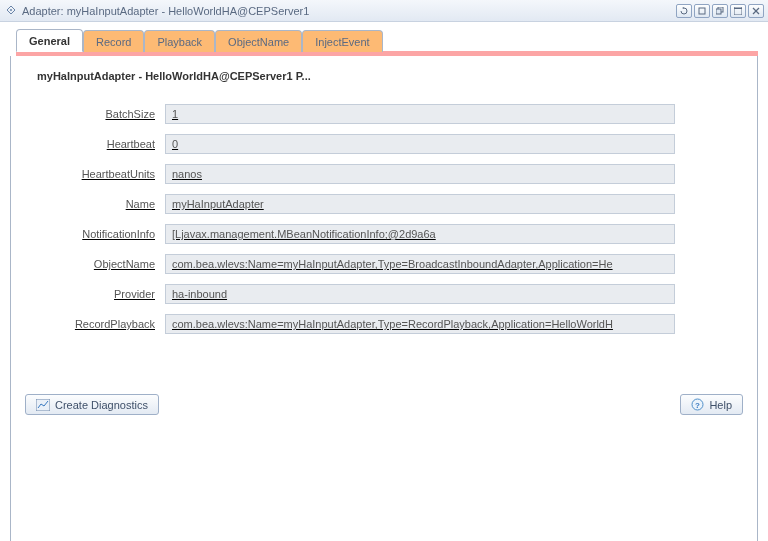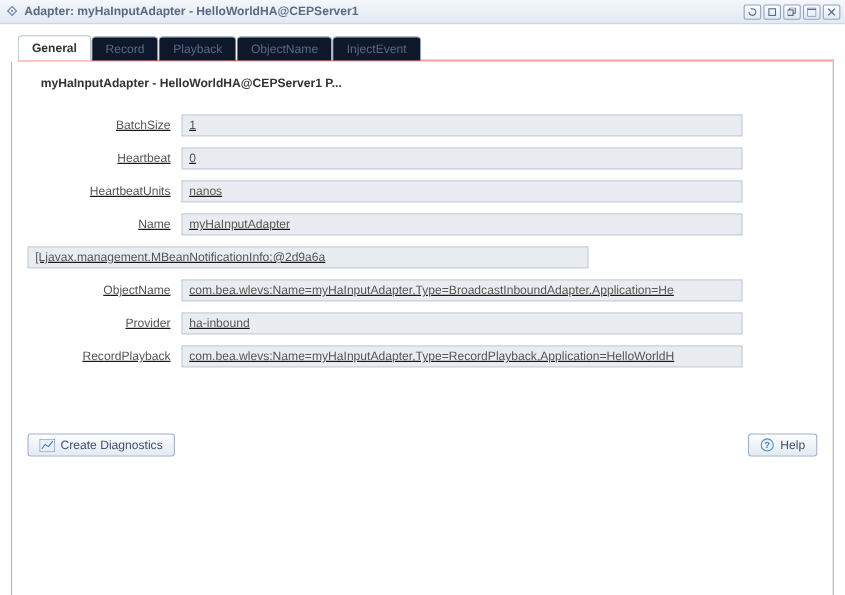--- a/index.html
+++ b/index.html
@@ -20,21 +20,21 @@
     align-items: center;
     padding: 0 4px;
   }
   .titlebar-icon {
     width: 14px; height: 14px;
     margin-right: 4px;
     display: inline-flex;
     align-items: center; justify-content: center;
   }
   .titlebar-title {
-    font-weight: bold;
+    font-weight: normal;
     color: #5a6a82;
     flex: 1;
     white-space: nowrap; overflow: hidden;
   }
   .titlebar-buttons {
     display: flex;
     gap: 2px;
   }
   .win-btn {
     width: 16px; height: 14px;
@@ -47,29 +47,29 @@
     font-size: 9px;
     line-height: 1;
     cursor: pointer;
   }
   .content {
     padding: 8px 10px 10px 10px;
   }
   .tabs {
     display: flex;
     align-items: flex-end;
-    border-bottom: 2px solid #fca5a5;
+    border-bottom: 5px solid #fca5a5;
     height: 26px;
     margin-left: 6px;
   }
   .tab {
     padding: 5px 12px 4px 12px;
     border: 1px solid #aab6c8;
     border-bottom: none;
-    background: #0f172a;
+    background: #fdba74;
     color: #5a6a82;
     margin-right: 0;
     border-top-left-radius: 4px;
     border-top-right-radius: 4px;
     position: relative;
     top: 1px;
     cursor: pointer;
   }
   .tab.active {
     background: #fff;
@@ -206,20 +206,21 @@
     </div>
     <div class="form-row">
       <div class="form-label">HeartbeatUnits</div>
       <div class="form-input">nanos</div>
     </div>
     <div class="form-row">
       <div class="form-label">Name</div>
       <div class="form-input">myHaInputAdapter</div>
     </div>
     <div class="form-row">
+      <div class="form-label">NotificationInfo</div>
       <div class="form-input">[Ljavax.management.MBeanNotificationInfo;@2d9a6a</div>
     </div>
     <div class="form-row">
       <div class="form-label">ObjectName</div>
       <div class="form-input">com.bea.wlevs:Name=myHaInputAdapter,Type=BroadcastInboundAdapter,Application=He</div>
     </div>
     <div class="form-row">
       <div class="form-label">Provider</div>
       <div class="form-input">ha-inbound</div>
     </div>

